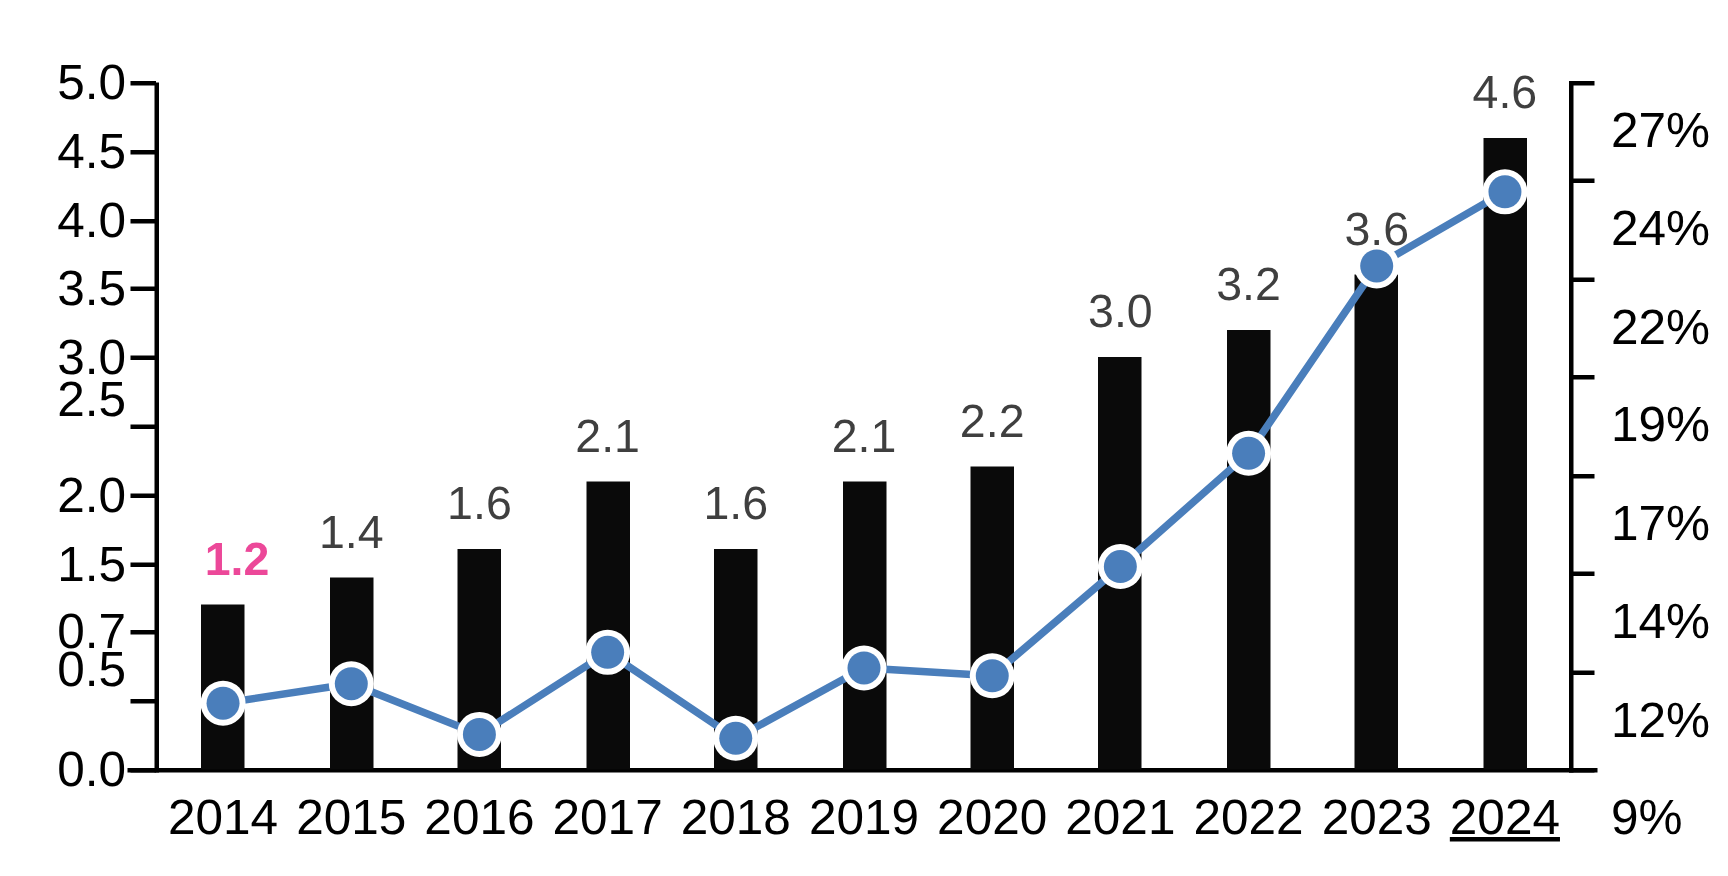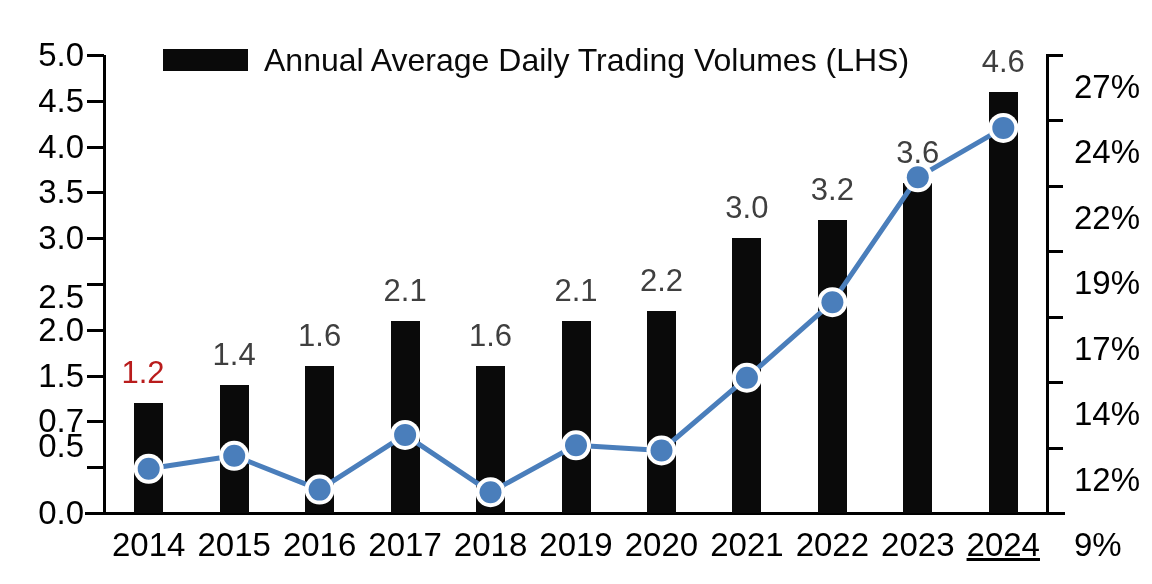--- a/index.html
+++ b/index.html
@@ -88,21 +88,21 @@
       <div class="tick-label left" style="top: 38px;">5.0</div>
       <div class="tick tick-left" style="top: 99.8px;"></div>
       <div class="tick-label left" style="top: 83.8px;">4.5</div>
       <div class="tick tick-left" style="top: 145.6px;"></div>
       <div class="tick-label left" style="top: 129.6px;">4.0</div>
       <div class="tick tick-left" style="top: 191.4px;"></div>
       <div class="tick-label left" style="top: 175.4px;">3.5</div>
       <div class="tick tick-left" style="top: 237.2px;"></div>
       <div class="tick-label left" style="top: 221.2px;">3.0</div>
       <div class="tick tick-left" style="top: 283px;"></div>
-      <div class="tick-label left" style="top: 280px; text-align: center;">2.5</div>
+      <div class="tick-label left" style="top: 249px; text-align: center;">2.5</div>
       <div class="tick tick-left" style="top: 328.8px;"></div>
       <div class="tick-label left" style="top: 312.8px;">2.0</div>
       <div class="tick tick-left" style="top: 374.6px;"></div>
       <div class="tick-label left" style="top: 358.6px;">1.5</div>
       <div class="tick tick-left" style="top: 420.4px;"></div>
       <div class="tick-label left" style="top: 404.4px;">0.7</div>
       <div class="tick tick-left" style="top: 466.2px;"></div>
       <div class="tick-label left" style="top: 429px; text-align: center;">0.5</div>
       <div class="tick tick-left" style="top: 512px;"></div>
       <div class="tick-label left" style="top: 496px;">0.0</div>
@@ -162,21 +162,21 @@
           <circle cx="640.9" cy="322.7" r="11" fill="#4a7ebb"></circle>
           <circle cx="726.4" cy="247.2" r="15" fill="#ffffff"></circle>
           <circle cx="726.4" cy="247.2" r="11" fill="#4a7ebb"></circle>
           <circle cx="811.8" cy="122.3" r="15" fill="#ffffff"></circle>
           <circle cx="811.8" cy="122.3" r="11" fill="#4a7ebb"></circle>
           <circle cx="897.3" cy="72.9" r="15" fill="#ffffff"></circle>
           <circle cx="897.3" cy="72.9" r="11" fill="#4a7ebb"></circle>
         </g>
     </svg>
     <div id="bar-labels-layer">
-        <div class="bar-label" style="left: 37px; top: 302.08px; color: #b91c1c;">1.2</div>
+        <div class="bar-label" style="left: 52px; top: 302.08px; color: #ec4899; font-weight: bold;">1.2</div>
         <div class="bar-label" style="left: 128.182px; top: 283.76px; color: rgb(63, 63, 63);">1.4</div>
         <div class="bar-label" style="left: 213.636px; top: 265.44px; color: rgb(63, 63, 63);">1.6</div>
         <div class="bar-label" style="left: 299.091px; top: 219.64px; color: rgb(63, 63, 63);">2.1</div>
         <div class="bar-label" style="left: 384.545px; top: 265.44px; color: rgb(63, 63, 63);">1.6</div>
         <div class="bar-label" style="left: 470px; top: 219.64px; color: rgb(63, 63, 63);">2.1</div>
         <div class="bar-label" style="left: 555.455px; top: 210.48px; color: rgb(63, 63, 63);">2.2</div>
         <div class="bar-label" style="left: 640.909px; top: 137.2px; color: rgb(63, 63, 63);">3.0</div>
         <div class="bar-label" style="left: 726.364px; top: 118.88px; color: rgb(63, 63, 63);">3.2</div>
         <div class="bar-label" style="left: 811.818px; top: 82.24px; color: rgb(63, 63, 63);">3.6</div>
         <div class="bar-label" style="left: 897.273px; top: -9.36px; color: rgb(63, 63, 63);">4.6</div>
@@ -191,19 +191,15 @@
       <div class="x-label" style="left: 490.545px;">2018</div>
       <div class="x-label" style="left: 576px;">2019</div>
       <div class="x-label" style="left: 661.455px;">2020</div>
       <div class="x-label" style="left: 746.909px;">2021</div>
       <div class="x-label" style="left: 832.364px;">2022</div>
       <div class="x-label" style="left: 917.818px;">2023</div>
       <div class="x-label" style="left: 1003.27px; text-decoration: underline;">2024</div>
     </div>
 
   <div id="legend">
-    <div class="legend-row">
-      <span class="legend-swatch-bar"></span>
-      <span class="legend-text">Annual Average Daily Trading Volumes (LHS)</span>
-    </div>
   </div>
 
 </div>
 
 </body></html>

